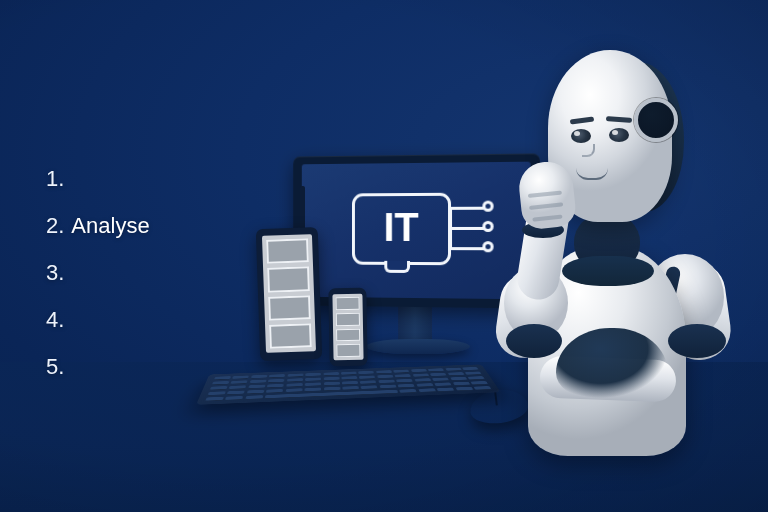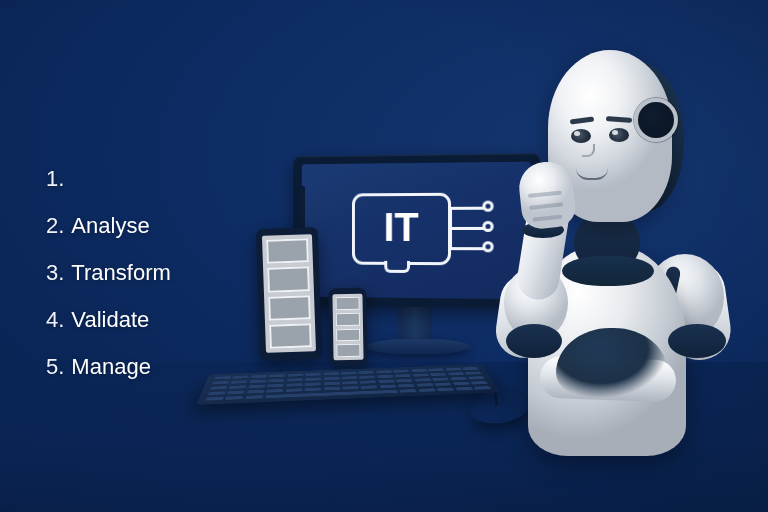--- a/index.html
+++ b/index.html
@@ -459,26 +459,23 @@
   <div class="steplist">
     <div class="step">
       <span class="num">1.</span>
     </div>
     <div class="step">
       <span class="num">2.</span>
       <span class="lbl">Analyse</span>
     </div>
     <div class="step">
       <span class="num">3.</span>
-      <span class="lbl">Transform</span>
     </div>
     <div class="step">
       <span class="num">4.</span>
-      <span class="lbl">Validate</span>
     </div>
     <div class="step">
       <span class="num">5.</span>
-      <span class="lbl">Manage</span>
     </div>
   </div>
 
   <div class="vignette"></div>
 </div>
 
 </body></html>

